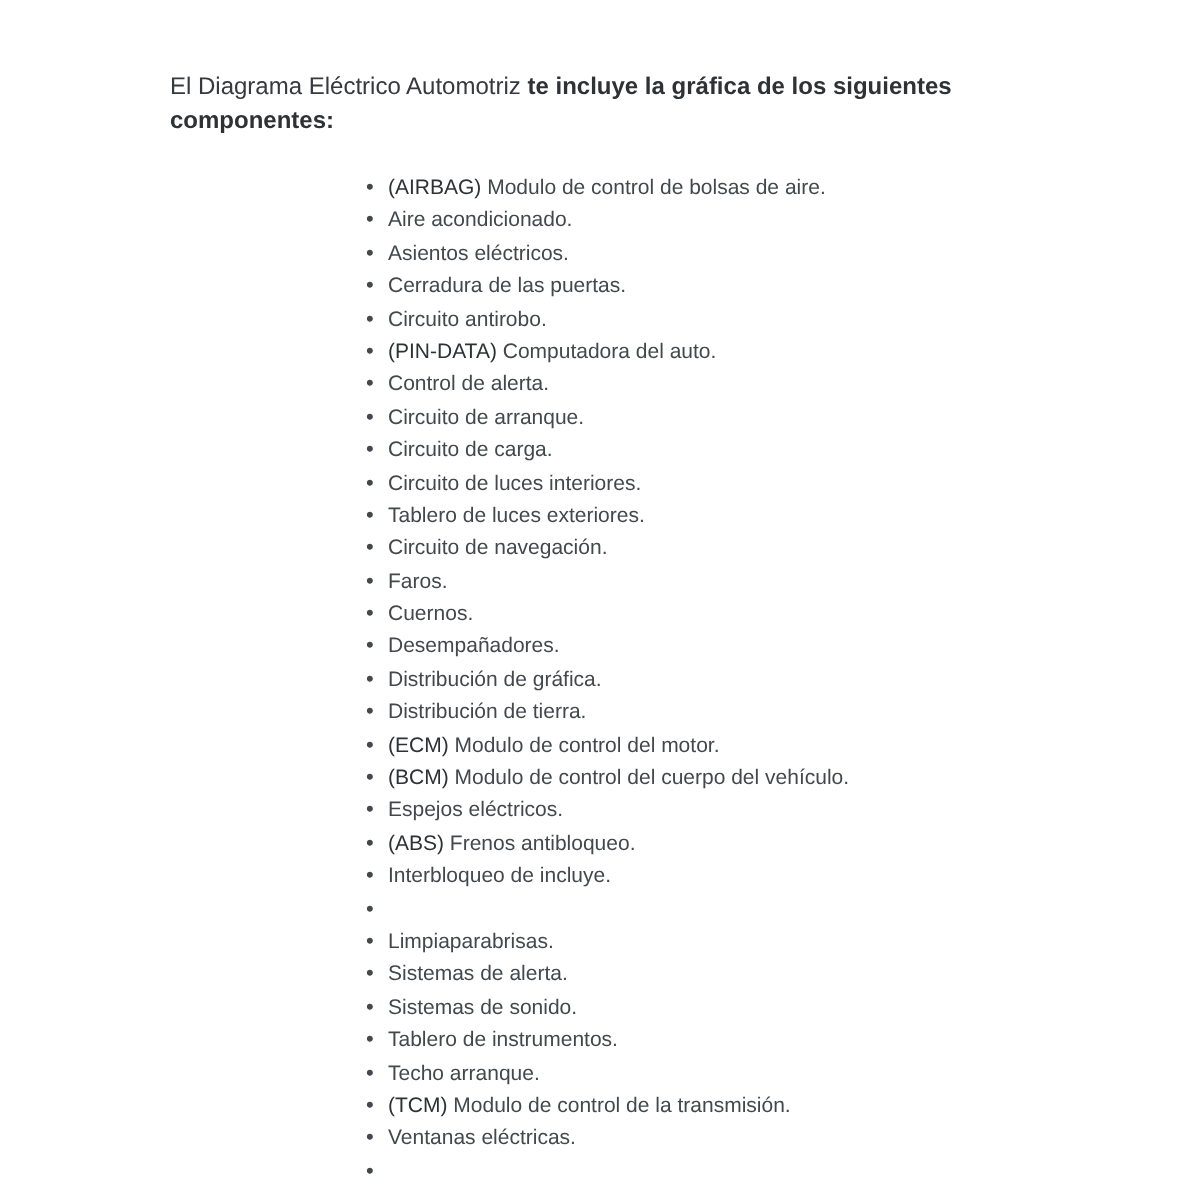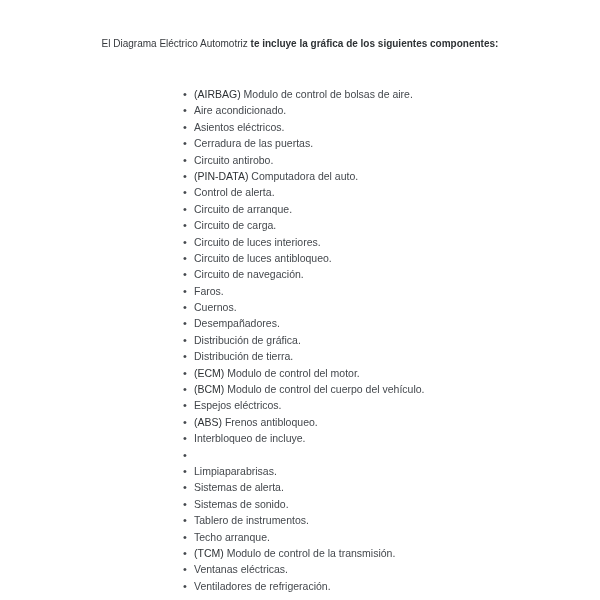--- a/index.html
+++ b/index.html
@@ -16,22 +16,22 @@
     font-family: "Liberation Sans", sans-serif;
     color: #3a3e42;
   }
   .title {
     position: absolute;
     top: 35px;
     left: 50%;
     transform: translateX(-50%);
     width: 430px;
     margin: 0;
-    text-align: center;
-    font-size: 10px;
+    text-align: left;
+    font-size: 12px;
     line-height: 17px;
     color: #36393d;
     font-weight: normal;
   }
   .title .title-bold {
     font-weight: bold;
     color: #2e3235;
   }
   .components-list {
     position: absolute;
@@ -73,35 +73,35 @@
       <li><span class="bullet">•</span><span class="item-acronym">(AIRBAG) </span><span class="item-text">Modulo de control de bolsas de aire.</span></li>
       <li><span class="bullet">•</span><span class="item-acronym"></span><span class="item-text">Aire acondicionado.</span></li>
       <li><span class="bullet">•</span><span class="item-acronym"></span><span class="item-text">Asientos eléctricos.</span></li>
       <li><span class="bullet">•</span><span class="item-acronym"></span><span class="item-text">Cerradura de las puertas.</span></li>
       <li><span class="bullet">•</span><span class="item-acronym"></span><span class="item-text">Circuito antirobo.</span></li>
       <li><span class="bullet">•</span><span class="item-acronym">(PIN-DATA) </span><span class="item-text">Computadora del auto.</span></li>
       <li><span class="bullet">•</span><span class="item-acronym"></span><span class="item-text">Control de alerta.</span></li>
       <li><span class="bullet">•</span><span class="item-acronym"></span><span class="item-text">Circuito de arranque.</span></li>
       <li><span class="bullet">•</span><span class="item-acronym"></span><span class="item-text">Circuito de carga.</span></li>
       <li><span class="bullet">•</span><span class="item-acronym"></span><span class="item-text">Circuito de luces interiores.</span></li>
-      <li><span class="bullet">•</span><span class="item-acronym"></span><span class="item-text">Circuito de luces antibloqueo.</span></li>
+      <li><span class="bullet">•</span><span class="item-acronym"></span><span class="item-text">Tablero de luces exteriores.</span></li>
       <li><span class="bullet">•</span><span class="item-acronym"></span><span class="item-text">Circuito de navegación.</span></li>
       <li><span class="bullet">•</span><span class="item-acronym"></span><span class="item-text">Faros.</span></li>
       <li><span class="bullet">•</span><span class="item-acronym"></span><span class="item-text">Cuernos.</span></li>
       <li><span class="bullet">•</span><span class="item-acronym"></span><span class="item-text">Desempañadores.</span></li>
       <li><span class="bullet">•</span><span class="item-acronym"></span><span class="item-text">Distribución de gráfica.</span></li>
       <li><span class="bullet">•</span><span class="item-acronym"></span><span class="item-text">Distribución de tierra.</span></li>
       <li><span class="bullet">•</span><span class="item-acronym">(ECM) </span><span class="item-text">Modulo de control del motor.</span></li>
       <li><span class="bullet">•</span><span class="item-acronym">(BCM) </span><span class="item-text">Modulo de control del cuerpo del vehículo.</span></li>
       <li><span class="bullet">•</span><span class="item-acronym"></span><span class="item-text">Espejos eléctricos.</span></li>
       <li><span class="bullet">•</span><span class="item-acronym">(ABS) </span><span class="item-text">Frenos antibloqueo.</span></li>
       <li><span class="bullet">•</span><span class="item-acronym"></span><span class="item-text">Interbloqueo de incluye.</span></li>
       <li><span class="bullet">•</span><span class="item-acronym"></span></li>
       <li><span class="bullet">•</span><span class="item-acronym"></span><span class="item-text">Limpiaparabrisas.</span></li>
       <li><span class="bullet">•</span><span class="item-acronym"></span><span class="item-text">Sistemas de alerta.</span></li>
       <li><span class="bullet">•</span><span class="item-acronym"></span><span class="item-text">Sistemas de sonido.</span></li>
       <li><span class="bullet">•</span><span class="item-acronym"></span><span class="item-text">Tablero de instrumentos.</span></li>
       <li><span class="bullet">•</span><span class="item-acronym"></span><span class="item-text">Techo arranque.</span></li>
       <li><span class="bullet">•</span><span class="item-acronym">(TCM) </span><span class="item-text">Modulo de control de la transmisión.</span></li>
       <li><span class="bullet">•</span><span class="item-acronym"></span><span class="item-text">Ventanas eléctricas.</span></li>
-      <li><span class="bullet">•</span><span class="item-acronym"></span><span class="item-text">Ventiladores de refrigeración.</span></li>
+      <li><span class="bullet">•</span><span class="item-acronym"></span></li>
     </ul>
 </div>
 
 </body></html>

